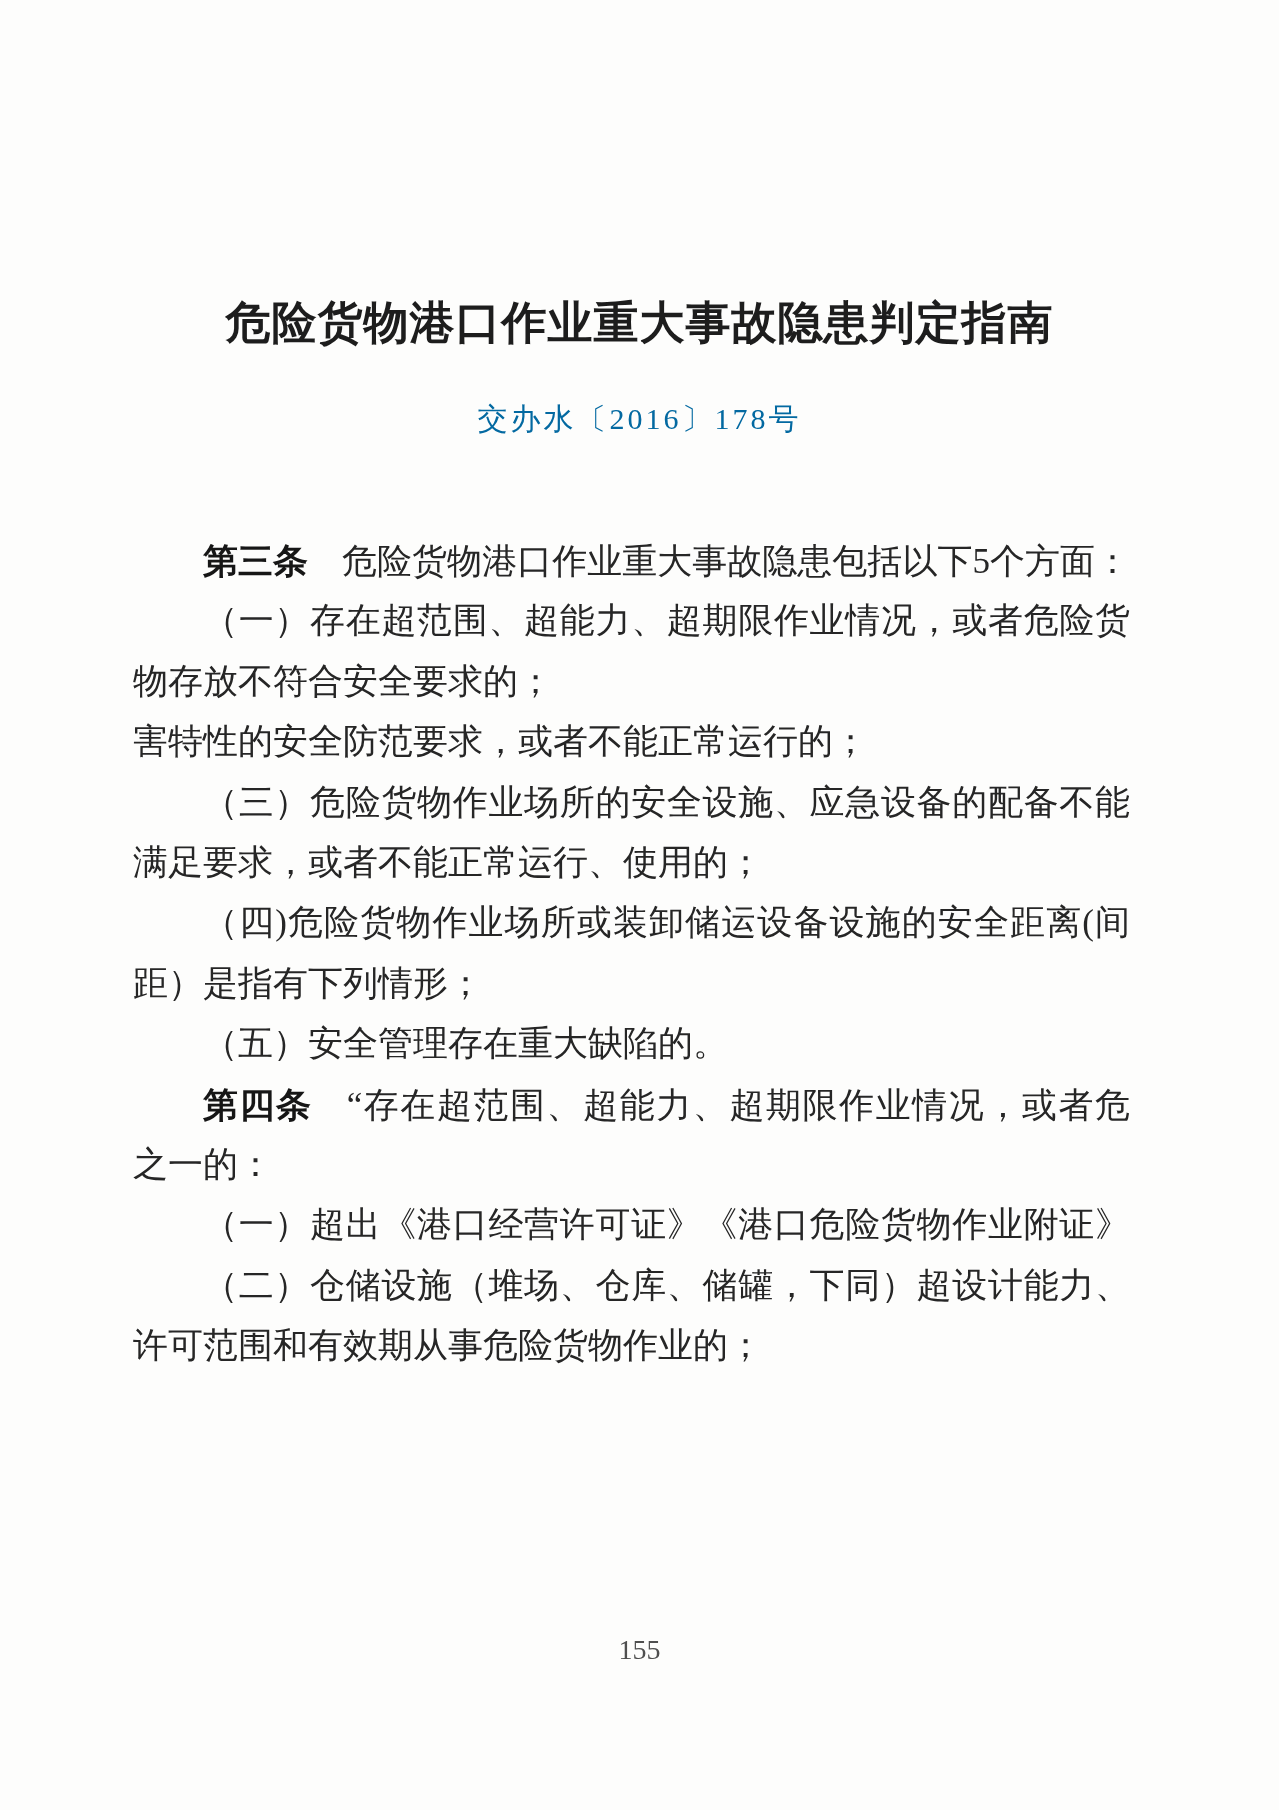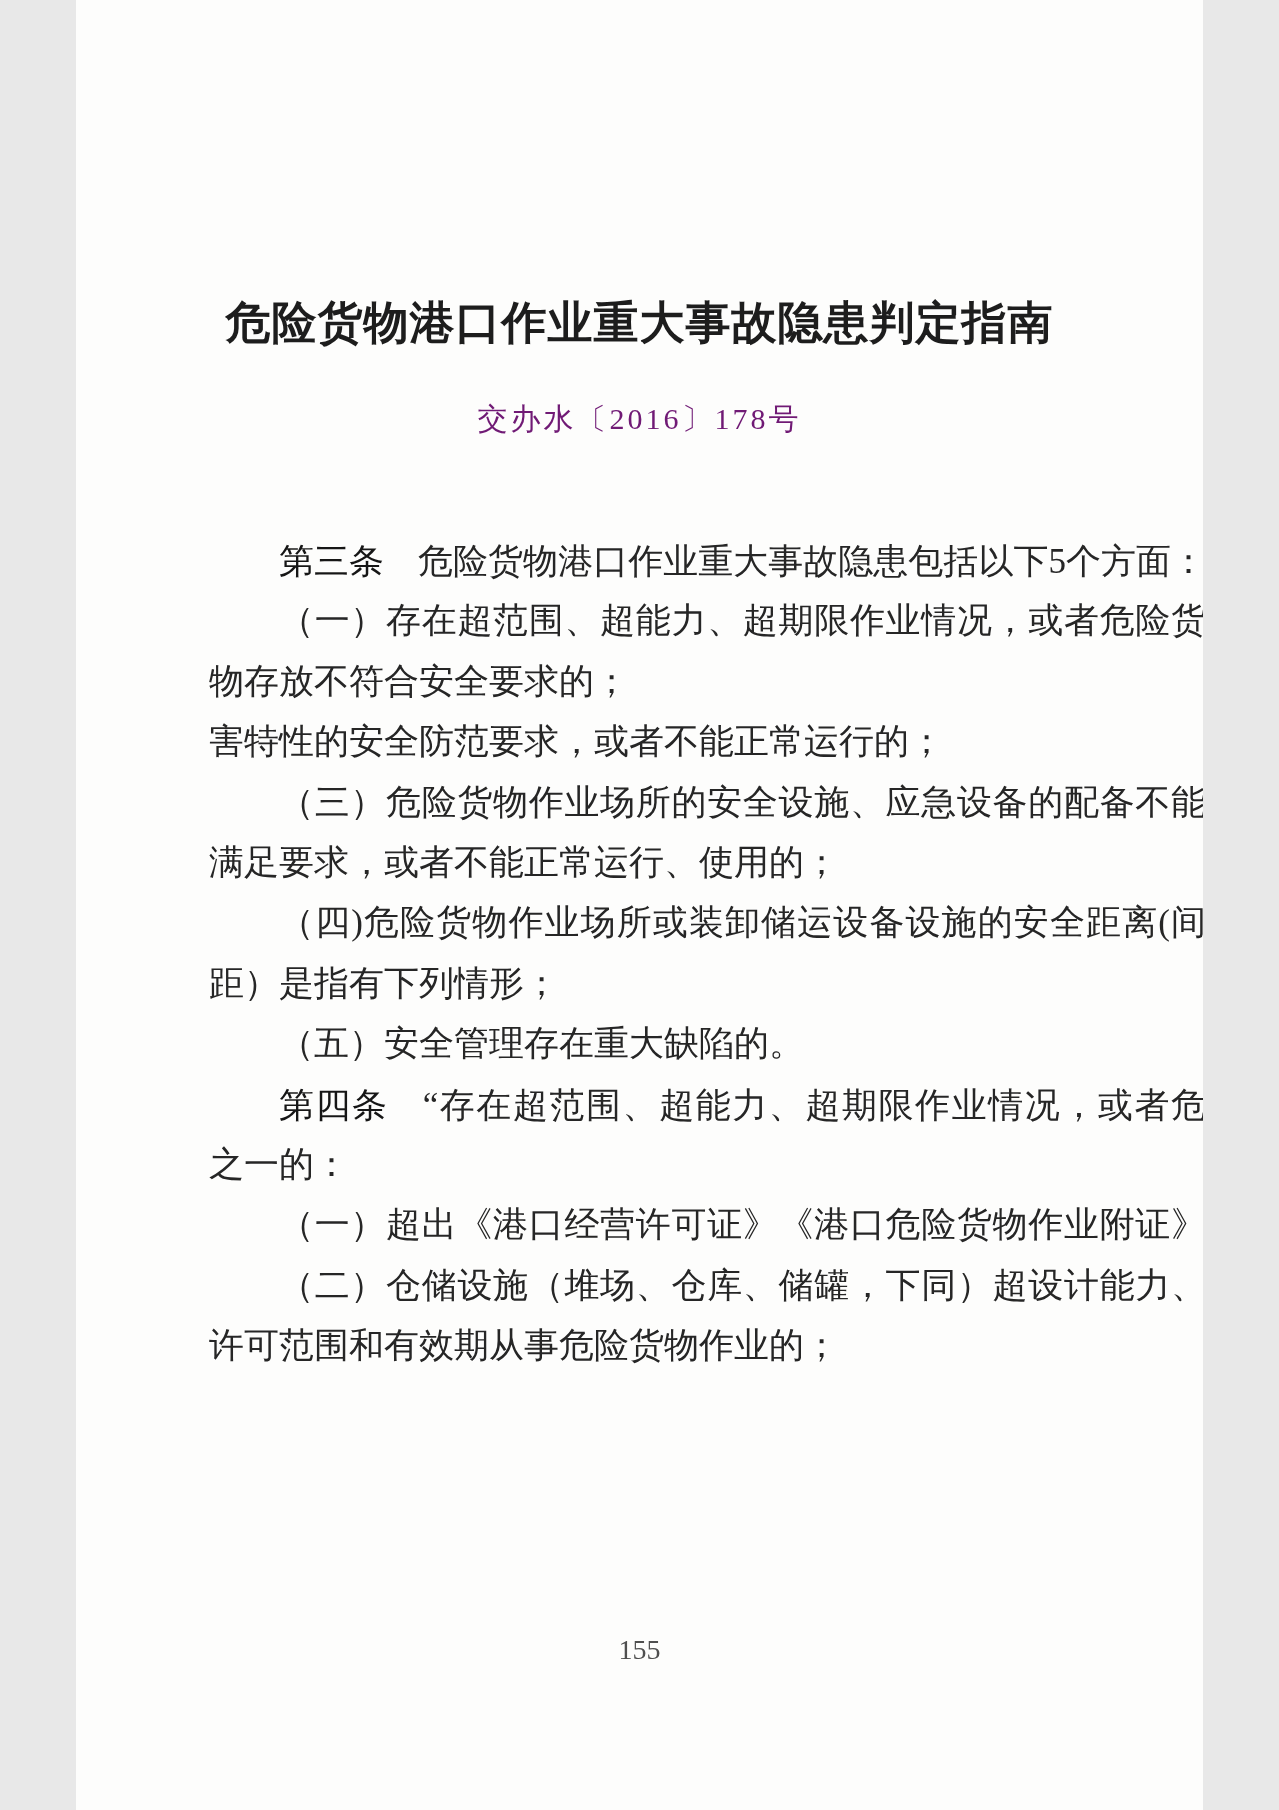--- a/index.html
+++ b/index.html
@@ -2,21 +2,21 @@
 <html lang="zh"><head>
 <meta charset="utf-8">
 <style>
   html, body {
     margin: 0;
     padding: 0;
     background: #e8e8e8;
   }
   .page {
     position: relative;
-    width: 1127px;
+    width: 1279px;
     height: 1810px;
     margin: 0 auto;
     background: #fdfdfc;
     overflow: hidden;
     font-family: "Liberation Serif", "DejaVu Serif", serif;
     color: #262626;
   }
   .doc-title {
     position: absolute;
     top: 293px;
@@ -30,21 +30,21 @@
     color: #1d1d1d;
   }
   .doc-number {
     position: absolute;
     top: 399px;
     left: 0;
     width: 100%;
     text-align: center;
     font-size: 30px;
     letter-spacing: 3px;
-    color: #701a75;
+    color: #0369a1;
   }
   .body-text {
     position: absolute;
     top: 531px;
     left: 133px;
     width: 997px;
   }
   .line {
     height: 60.4px;
     line-height: 60.4px;
@@ -54,21 +54,21 @@
   }
   .line.indent {
     text-indent: 70px;
   }
   .line.justify {
     text-align: justify;
     text-align-last: justify;
   }
   .article-number {
     font-family: "Liberation Sans", "DejaVu Sans", sans-serif;
-    font-weight: normal;
+    font-weight: bold;
     color: #161616;
     margin-right: 34px;
   }
   .page-number {
     position: absolute;
     top: 1634px;
     left: 0;
     width: 100%;
     text-align: center;
     font-family: Liberation Serif, serif;

